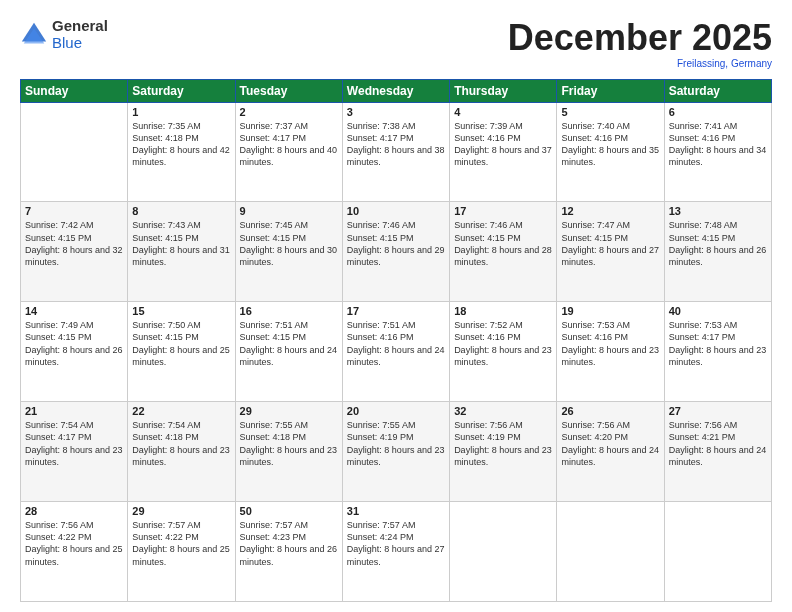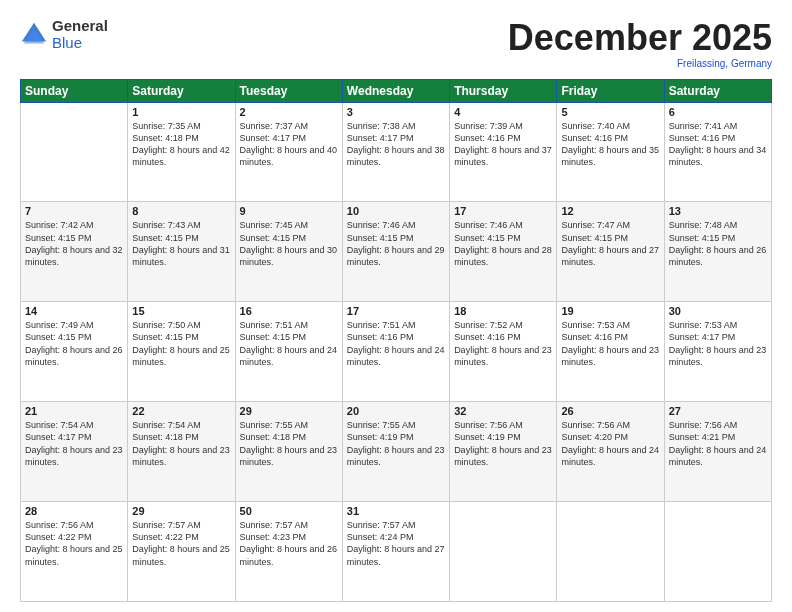--- a/index.html
+++ b/index.html
@@ -213,21 +213,21 @@
           </td>
           <td>
             <span class="day-num">18</span>
             <div class="cell-text">Sunrise: 7:52 AM<br>Sunset: 4:16 PM<br>Daylight: 8 hours and 23 minutes.</div>
           </td>
           <td>
             <span class="day-num">19</span>
             <div class="cell-text">Sunrise: 7:53 AM<br>Sunset: 4:16 PM<br>Daylight: 8 hours and 23 minutes.</div>
           </td>
           <td>
-            <span class="day-num">30</span>
+            <span class="day-num">40</span>
             <div class="cell-text">Sunrise: 7:53 AM<br>Sunset: 4:17 PM<br>Daylight: 8 hours and 23 minutes.</div>
           </td>
         </tr>
         <tr class="row-alt">
           <td>
             <span class="day-num">21</span>
             <div class="cell-text">Sunrise: 7:54 AM<br>Sunset: 4:17 PM<br>Daylight: 8 hours and 23 minutes.</div>
           </td>
           <td>
             <span class="day-num">22</span>

